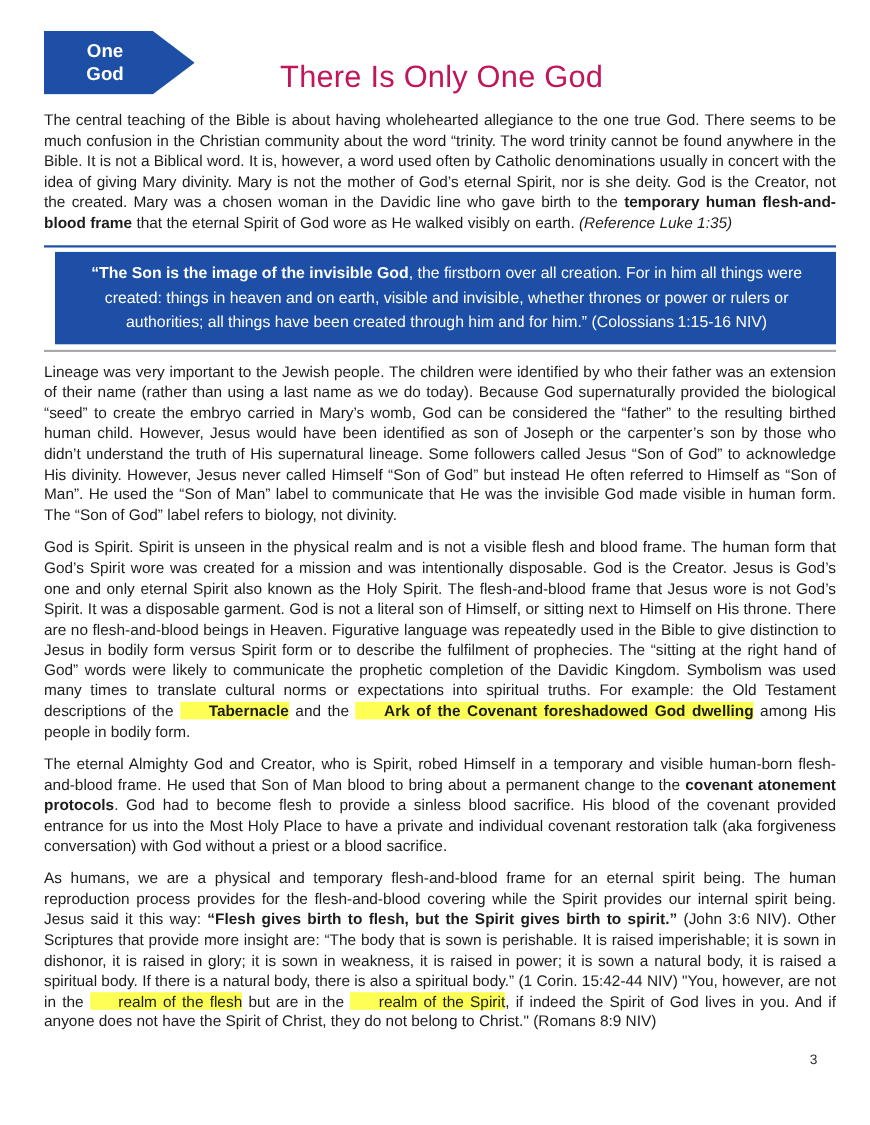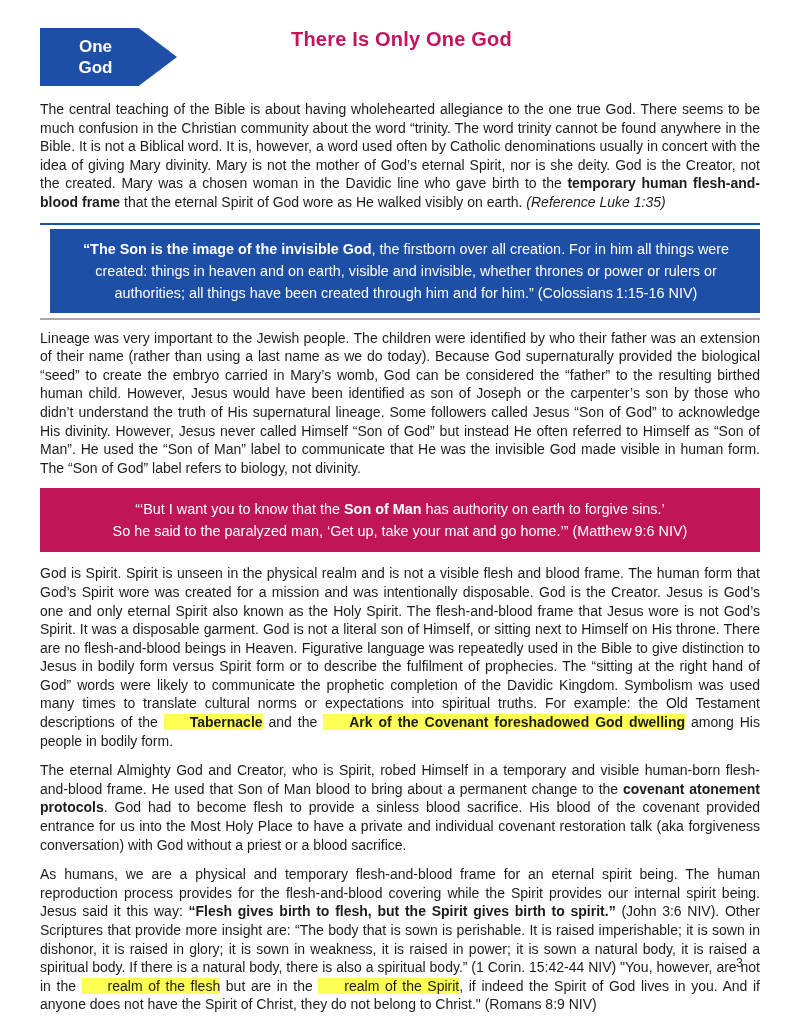--- a/index.html
+++ b/index.html
@@ -12,21 +12,21 @@
   }
   .page {
     width: 791px;
     height: 1023px;
     padding: 28px 31px 0 40px;
     position: relative;
   }
   
   .header {
     display: flex;
-    align-items: flex-start;
+    align-items: flex-end;
     margin-bottom: 14px;
     gap: 16px;
   }
   .badge {
     width: 137px;
     height: 58px;
     background: var(--blue);
     clip-path: polygon(0 0, 72% 0, 100% 50%, 72% 100%, 0 100%);
     color: #ffffff;
     font-weight: bold;
@@ -38,22 +38,22 @@
     justify-content: center;
     padding-right: 26px;
     flex: 0 0 auto;
     text-align: center;
   }
   h1.title {
     flex: 1;
     text-align: center;
     padding-right: 150px;
     color: var(--magenta);
-    font-size: 20px;
-    font-weight: bold;
+    font-size: 28px;
+    font-weight: normal;
     letter-spacing: 0.2px;
   }
   
   p.body-text {
     font-size: 14px;
     line-height: 18.6px;
     text-align: justify;
     margin: 0 0 11px 0;
   }
   .seg-bold   { font-weight: bold; }
@@ -103,21 +103,20 @@
   </div>
 
   <p class="body-text"><span>The central teaching of the Bible is about having wholehearted allegiance to the one true God. There seems to be much confusion in the Christian community about the word “trinity. The word trinity cannot be found anywhere in the Bible. It is not a Biblical word. It is, however, a word used often by Catholic denominations usually in concert with the idea of giving Mary divinity. Mary is not the mother of God’s eternal Spirit, nor is she deity. God is the Creator, not the created. Mary was a chosen woman in the Davidic line who gave birth to the </span><span class="seg-bold">temporary human flesh-and-blood frame</span><span> that the eternal Spirit of God wore as He walked visibly on earth. </span><span class="seg-italic">(Reference Luke 1:35)</span></p>
 
   <div class="rule rule-blue"></div>
   <div class="callout callout-blue"><span class="seg-bold">“The Son is the image of the invisible God</span><span>, the firstborn over all creation. For in him all things were created: things in heaven and on earth, visible and invisible, whether thrones or power or rulers or authorities; all things have been created through him and for him.” (Colossians 1:15-16 NIV)</span></div>
   <div class="rule rule-gray"></div>
 
   <p class="body-text"><span>Lineage was very important to the Jewish people. The children were identified by who their father was an extension of their name (rather than using a last name as we do today). Because God supernaturally provided the biological “seed” to create the embryo carried in Mary’s womb, God can be considered the “father” to the resulting birthed human child. However, Jesus would have been identified as son of Joseph or the carpenter’s son by those who didn’t understand the truth of His supernatural lineage. Some followers called Jesus “Son of God” to acknowledge His divinity. However, Jesus never called Himself “Son of God” but instead He often referred to Himself as “Son of Man”. He used the “Son of Man” label to communicate that He was the invisible God made visible in human form. The “Son of God” label refers to biology, not divinity.</span></p>
 
-  <div class="callout callout-magenta"><span>“‘But I want you to know that the </span><span class="seg-bold">Son of Man</span><span> has authority on earth to forgive sins.’</span><br><span>So he said to the paralyzed man, ‘Get up, take your mat and go home.’” (Matthew 9:6 NIV)</span></div>
 
   <p class="body-text"><span>God is Spirit. Spirit is unseen in the physical realm and is not a visible flesh and blood frame. The human form that God’s Spirit wore was created for a mission and was intentionally disposable. God is the Creator. Jesus is God’s one and only eternal Spirit also known as the Holy Spirit. The flesh-and-blood frame that Jesus wore is not God’s Spirit. It was a disposable garment. God is not a literal son of Himself, or sitting next to Himself on His throne. There are no flesh-and-blood beings in Heaven. Figurative language was repeatedly used in the Bible to give distinction to Jesus in bodily form versus Spirit form or to describe the fulfilment of prophecies. The “sitting at the right hand of God” words were likely to communicate the prophetic completion of the Davidic Kingdom. Symbolism was used many times to translate cultural norms or expectations into spiritual truths. For example: the Old Testament descriptions of the </span><span class="seg-bold seg-highlight">Tabernacle</span><span> and the </span><span class="seg-bold seg-highlight">Ark of the Covenant foreshadowed God dwelling</span><span> among His people in bodily form.</span></p>
 
   <p class="body-text"><span>The eternal Almighty God and Creator, who is Spirit, robed Himself in a temporary and visible human-born flesh-and-blood frame. He used that Son of Man blood to bring about a permanent change to the </span><span class="seg-bold">covenant atonement protocols</span><span>. God had to become flesh to provide a sinless blood sacrifice. His blood of the covenant provided entrance for us into the Most Holy Place to have a private and individual covenant restoration talk (aka forgiveness conversation) with God without a priest or a blood sacrifice.</span></p>
 
   <p class="body-text"><span>As humans, we are a physical and temporary flesh-and-blood frame for an eternal spirit being. The human reproduction process provides for the flesh-and-blood covering while the Spirit provides our internal spirit being. Jesus said it this way: </span><span class="seg-bold">“Flesh gives birth to flesh, but the Spirit gives birth to spirit.”</span><span> (John 3:6 NIV). Other Scriptures that provide more insight are: “The body that is sown is perishable. It is raised imperishable; it is sown in dishonor, it is raised in glory; it is sown in weakness, it is raised in power; it is sown a natural body, it is raised a spiritual body. If there is a natural body, there is also a spiritual body.” (1 Corin. 15:42-44 NIV) "You, however, are not in the </span><span class="seg-highlight">realm of the flesh</span><span> but are in the </span><span class="seg-highlight">realm of the Spirit</span><span>, if indeed the Spirit of God lives in you. And if anyone does not have the Spirit of Christ, they do not belong to Christ." (Romans 8:9 NIV)</span></p>
 
   <div class="page-number">3</div>
 
 </div>

